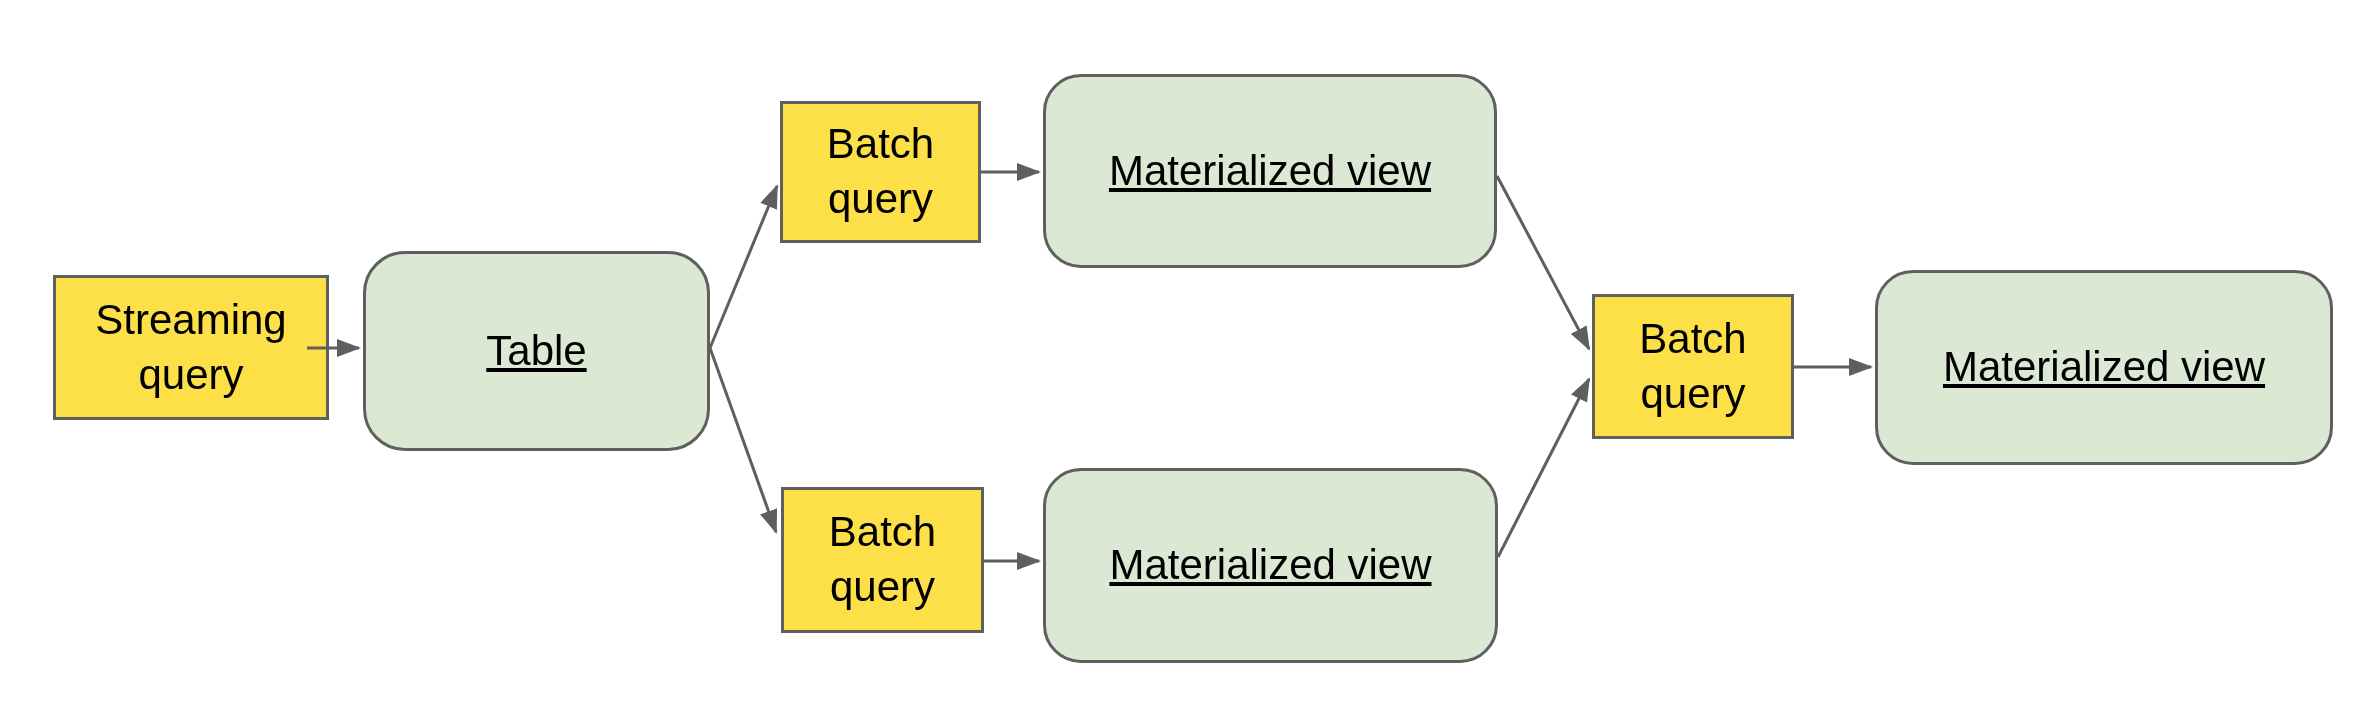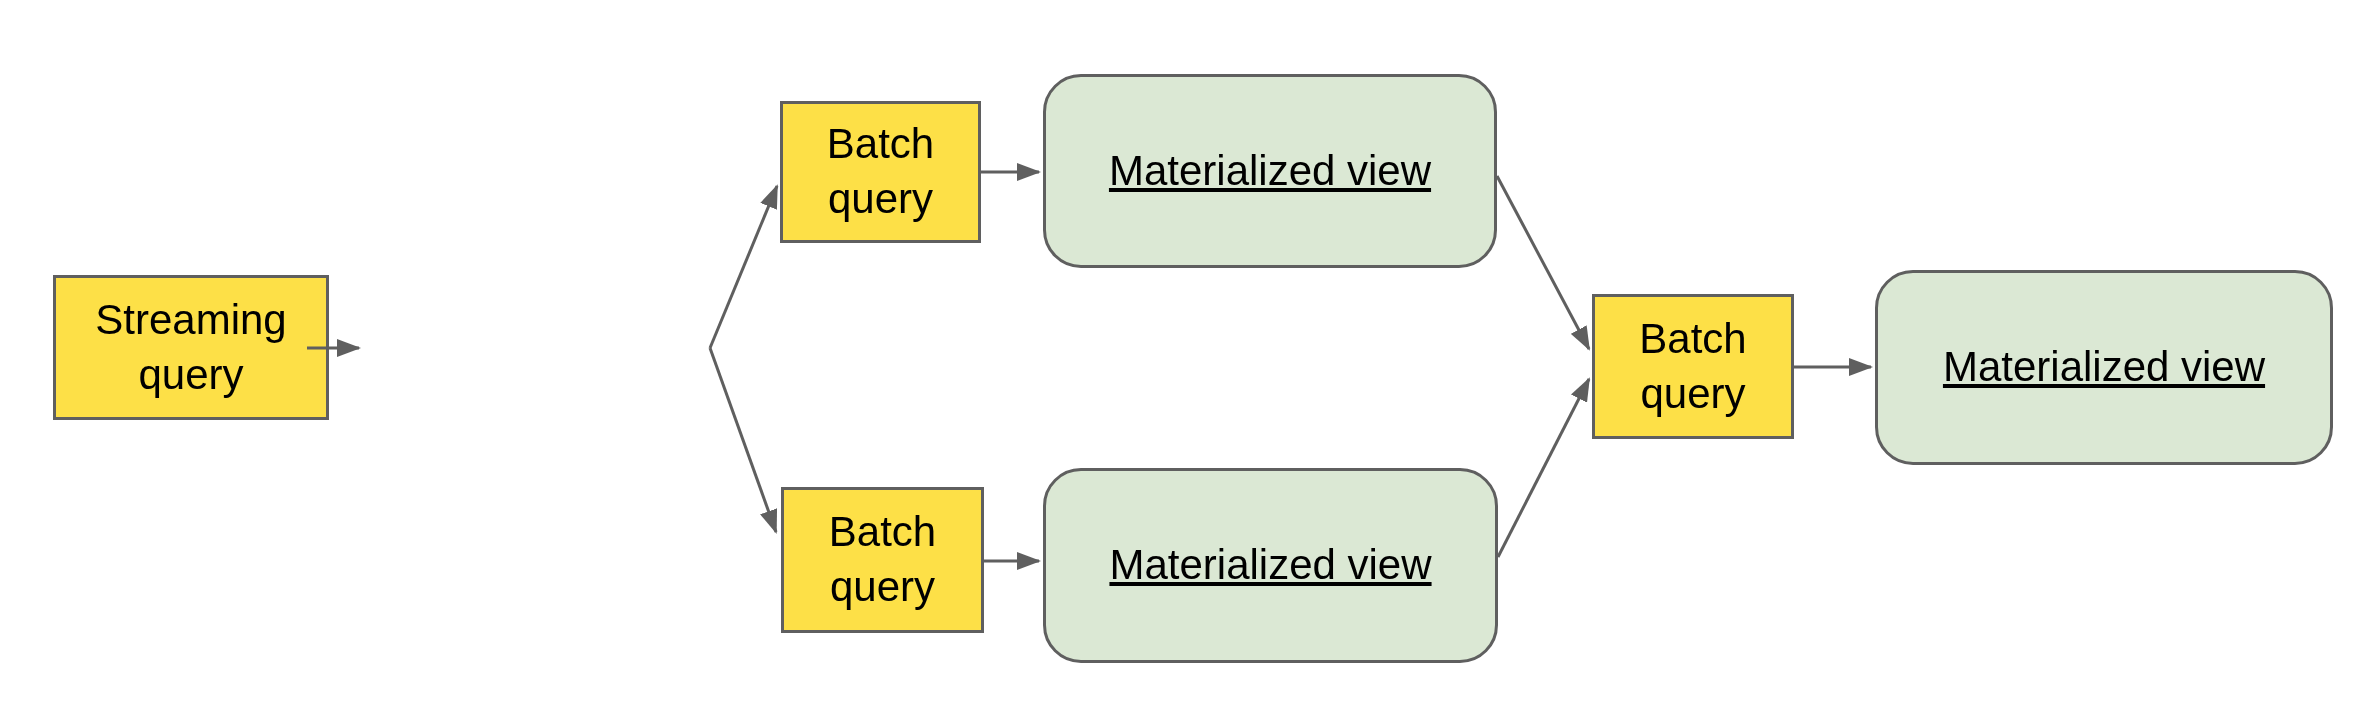--- a/index.html
+++ b/index.html
@@ -54,20 +54,21 @@
   }
 </style>
 </head>
 <body>
 
 <div class="canvas">
 
   <div class="node node--yellow n-streaming">Streaming
 query</div>
 
+  <div class="node node--green n-table">Table</div>
 
   <div class="node node--yellow n-batch-top">Batch
 query</div>
 
   <div class="node node--green n-mv-top">Materialized view</div>
 
   <div class="node node--yellow n-batch-bottom">Batch
 query</div>
 
   <div class="node node--green n-mv-bottom">Materialized view</div>

